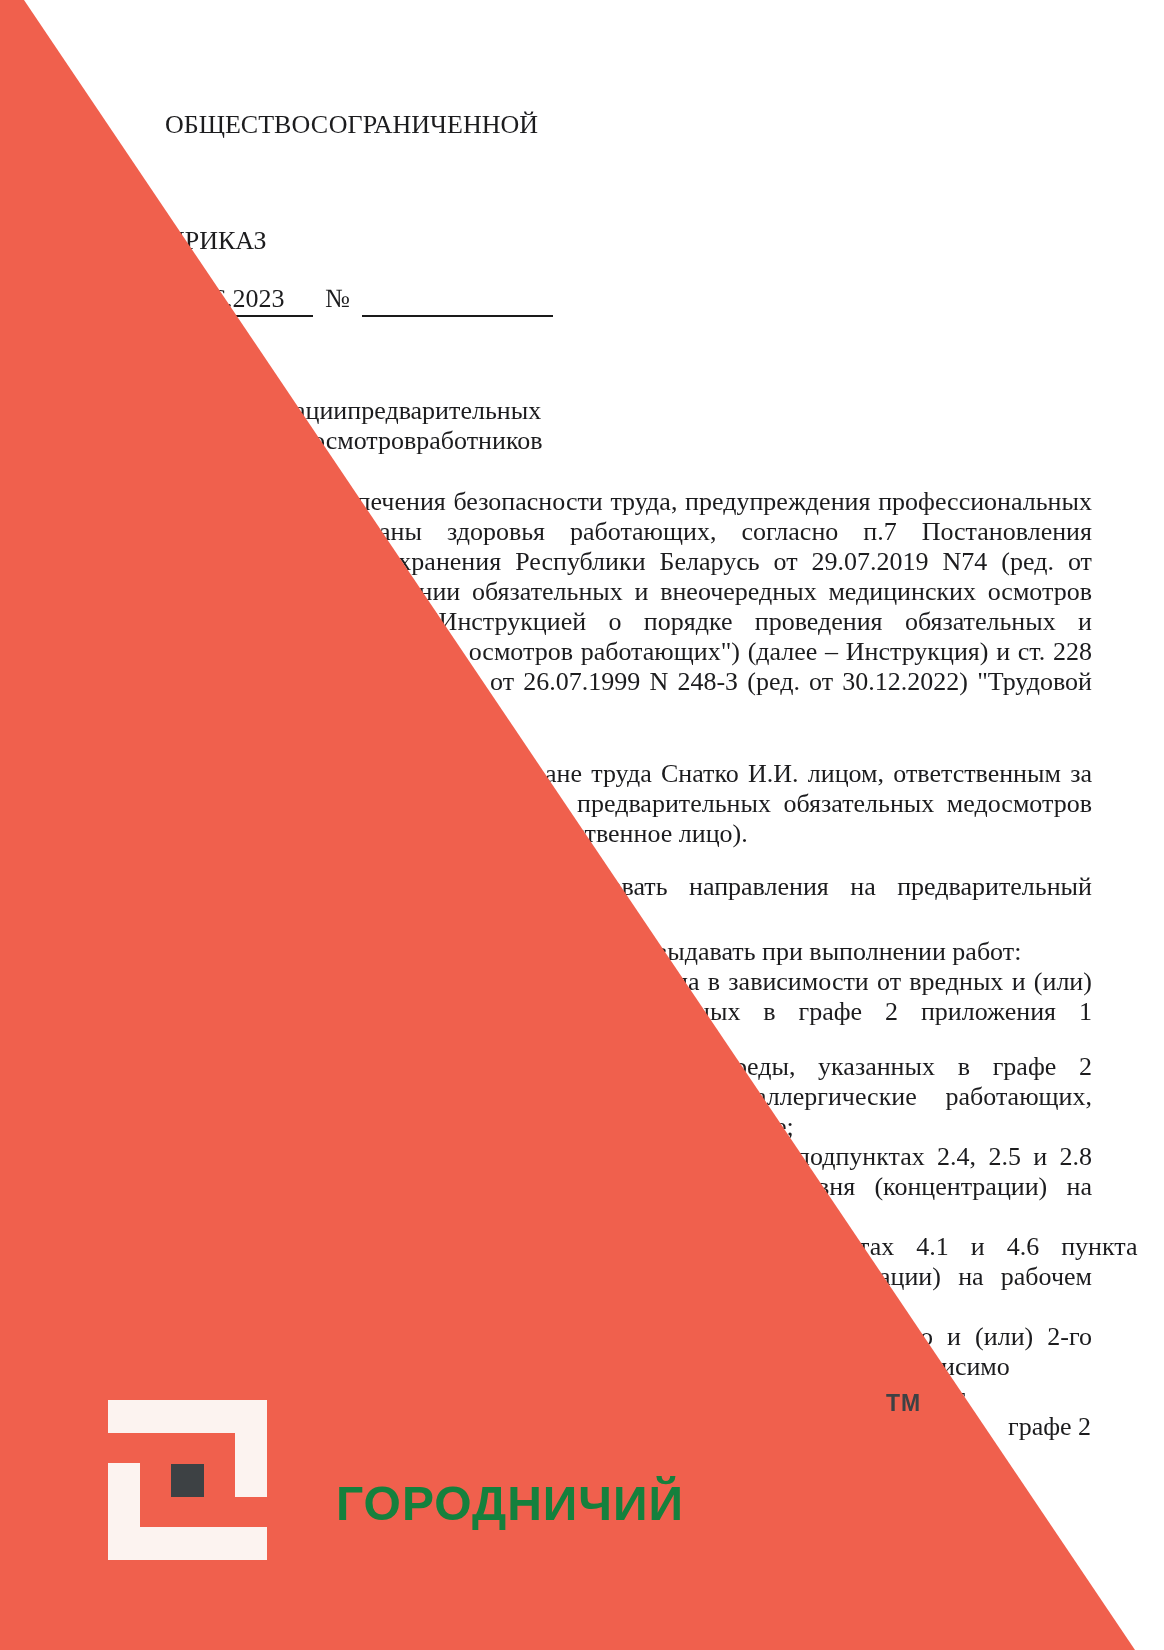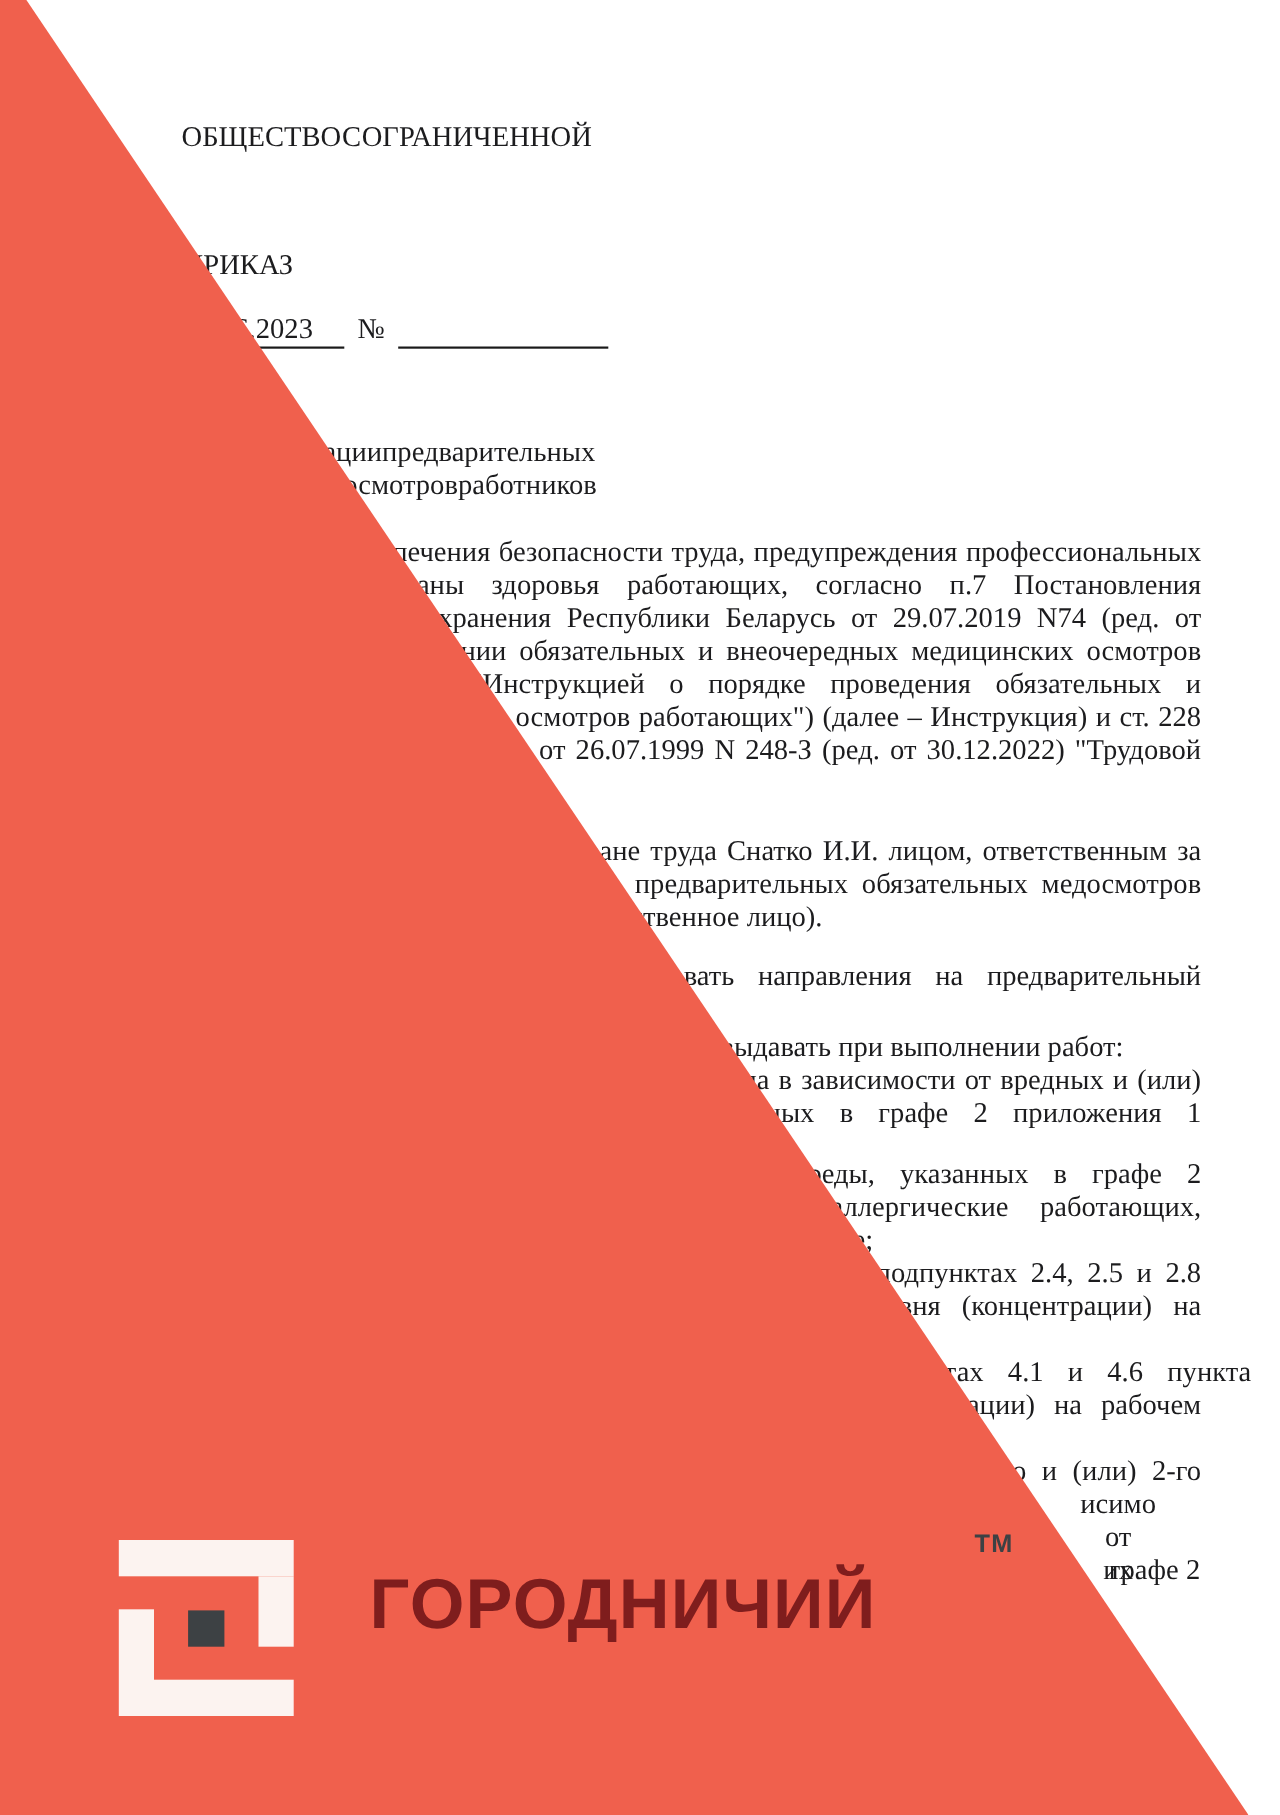--- a/index.html
+++ b/index.html
@@ -3,21 +3,20 @@
 <meta charset="utf-8">
 <style>
   html,body{margin:0;padding:0;background:#e8e8e8;}
   .page{
     position:relative;
     width:1164px;height:1650px;
     background:#ffffff;
     overflow:hidden;
     font-family:"Liberation Serif","DejaVu Serif",serif;
     color:#1c1c1e;
-    text-align:center;
   }
   
   .doc{position:absolute;inset:0;z-index:1;}
   .hdr{position:absolute;top:110px;left:165px;width:373px;font-size:26px;line-height:30px;}
   .hdr .h-line{white-space:nowrap;}
   .dl{position:absolute;font-size:26px;line-height:30px;height:30px;}
   .raw{white-space:nowrap;}
   .j{display:flex;justify-content:space-between;white-space:nowrap;}
   .j.hj{position:static;height:30px;}
   .uline{position:absolute;height:2px;background:#1a1a1a;}
@@ -31,24 +30,24 @@
   
   .logo{position:absolute;inset:0;z-index:6;pointer-events:none;}
   .logo-icon{position:absolute;left:108px;top:1400px;width:159px;height:160px;}
   .li-part{position:absolute;background:#fcf3f0;}
   .li-top{left:0;top:0;width:159px;height:33px;}
   .li-right{left:127px;top:33px;width:32px;height:64px;}
   .li-left{left:0;top:63px;width:32px;height:97px;}
   .li-bottom{left:32px;top:127px;width:127px;height:33px;}
   .li-square{position:absolute;left:63px;top:64px;width:33px;height:33px;background:#3d4144;}
   .brand-word{
-    position:absolute;left:336px;top:1420px;
+    position:absolute;left:336px;top:1466px;
     font-family:"Liberation Sans","DejaVu Sans",sans-serif;
-    font-weight:bold;font-size:64px;line-height:76px;
-    letter-spacing:1px;color:#7f1d1d;white-space:nowrap;
+    font-weight:bold;font-size:48px;line-height:76px;
+    letter-spacing:1px;color:#15803d;white-space:nowrap;
   }
   .brand-tm{
     position:absolute;left:886px;top:1392px;
     font-family:"Liberation Sans","DejaVu Sans",sans-serif;
     font-weight:bold;font-size:23px;line-height:23px;
     letter-spacing:1px;color:#3d4144;
   }
   .brand-tagline{
     position:absolute;left:338px;top:1506px;
     font-family:"Liberation Sans","DejaVu Sans",sans-serif;

